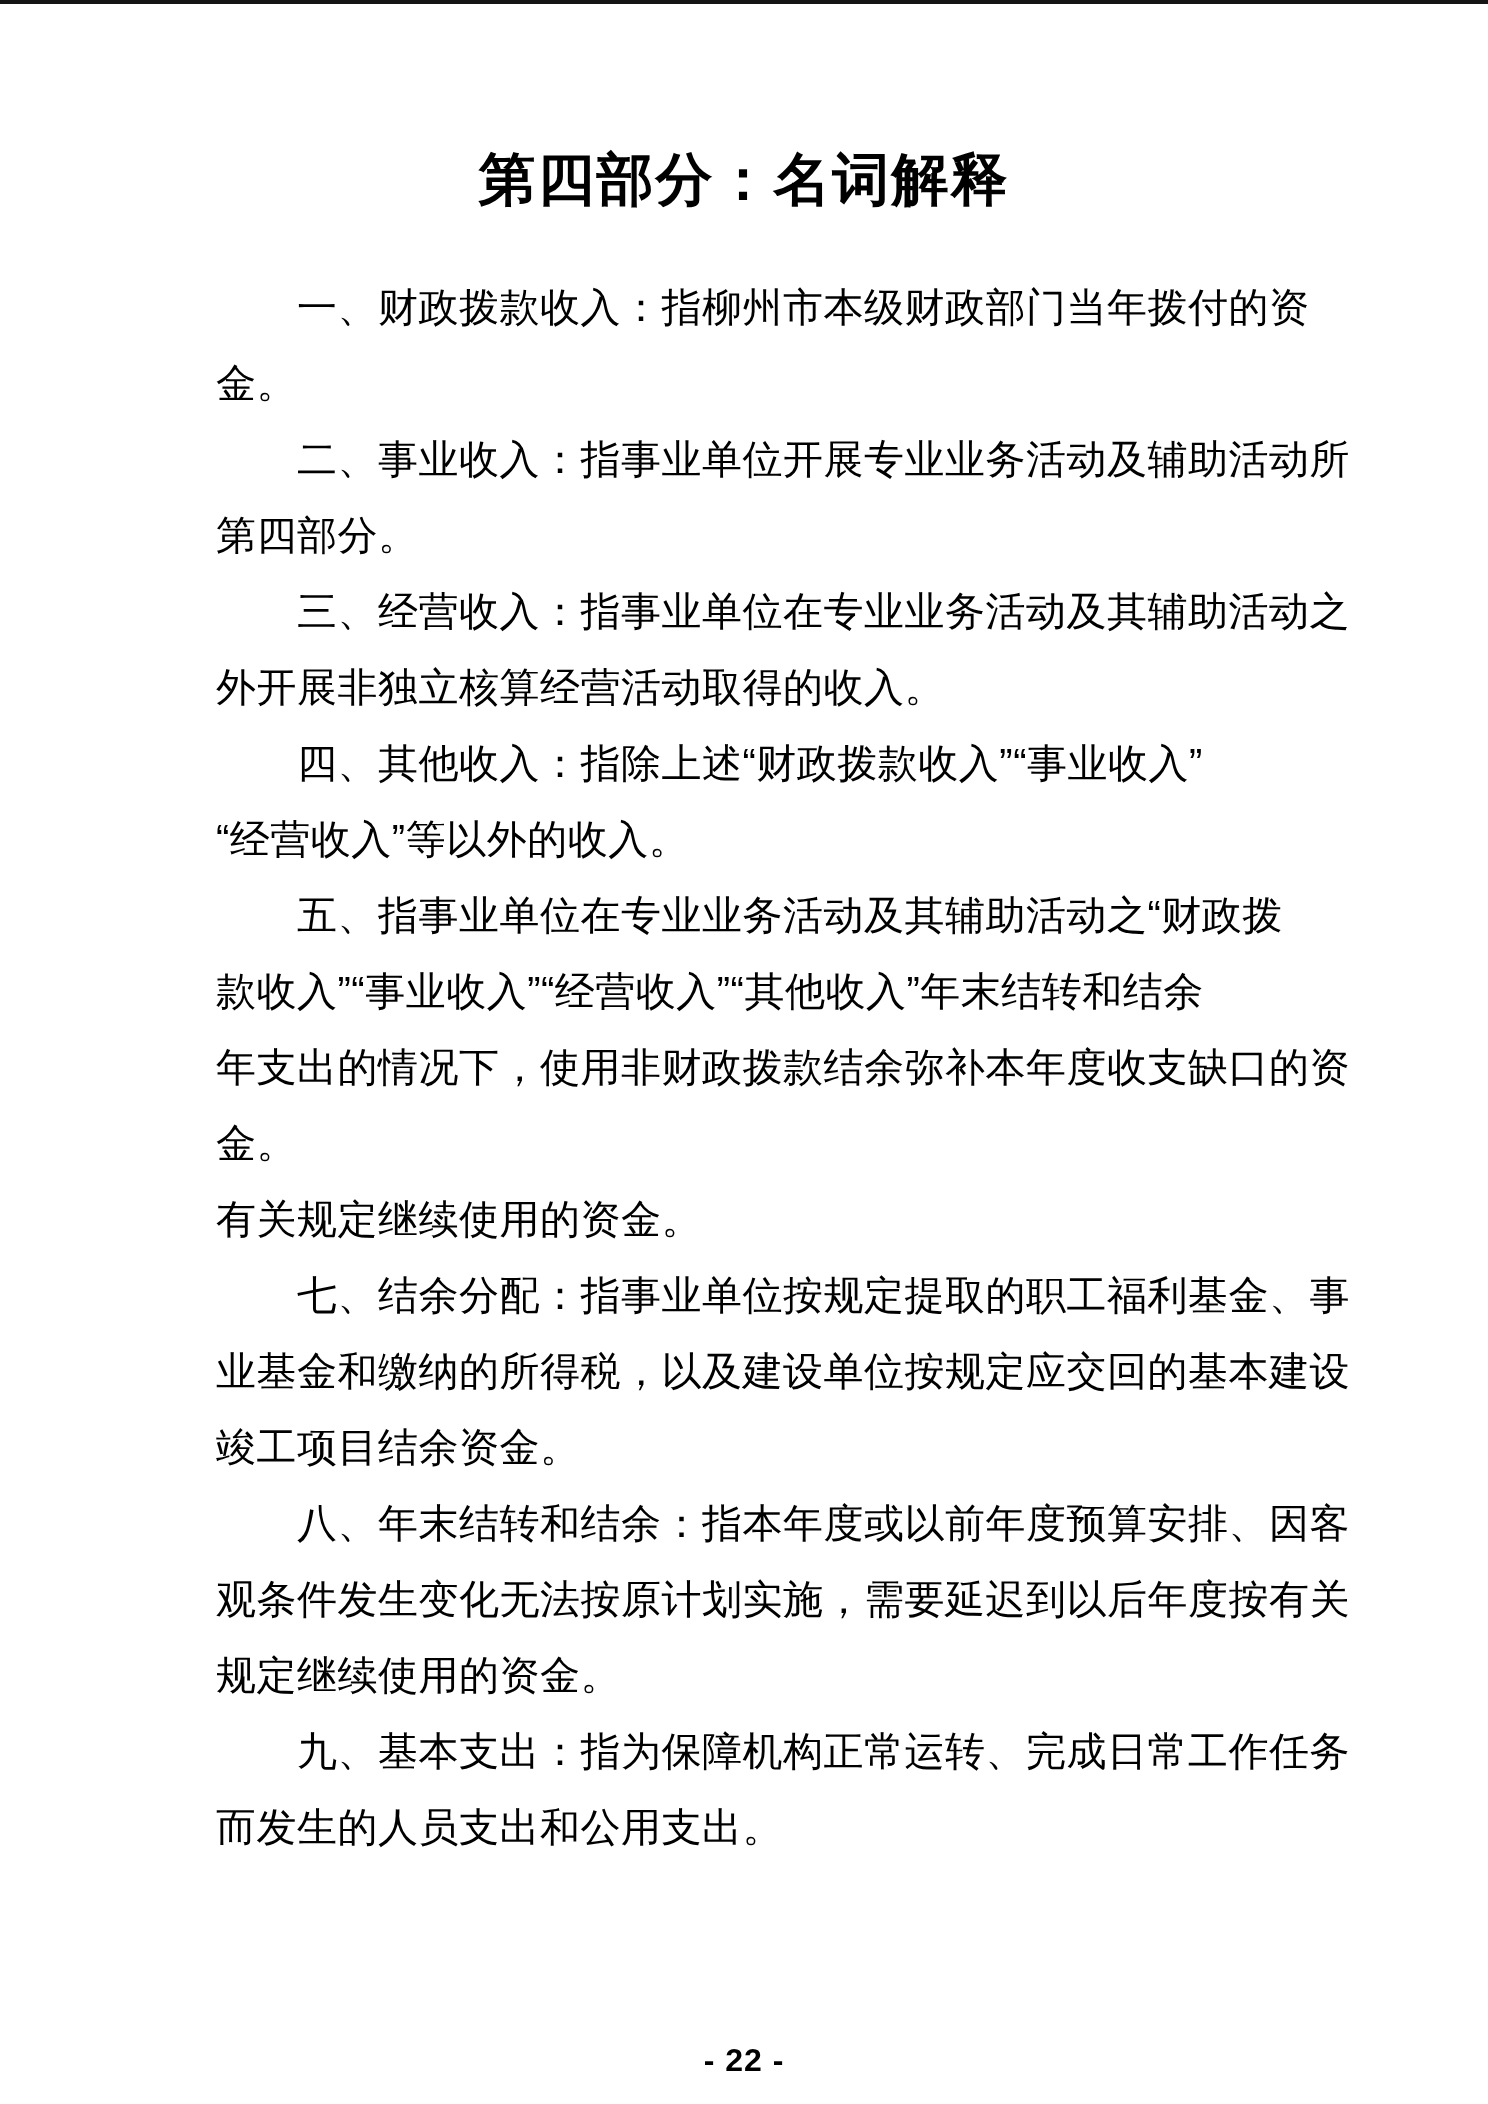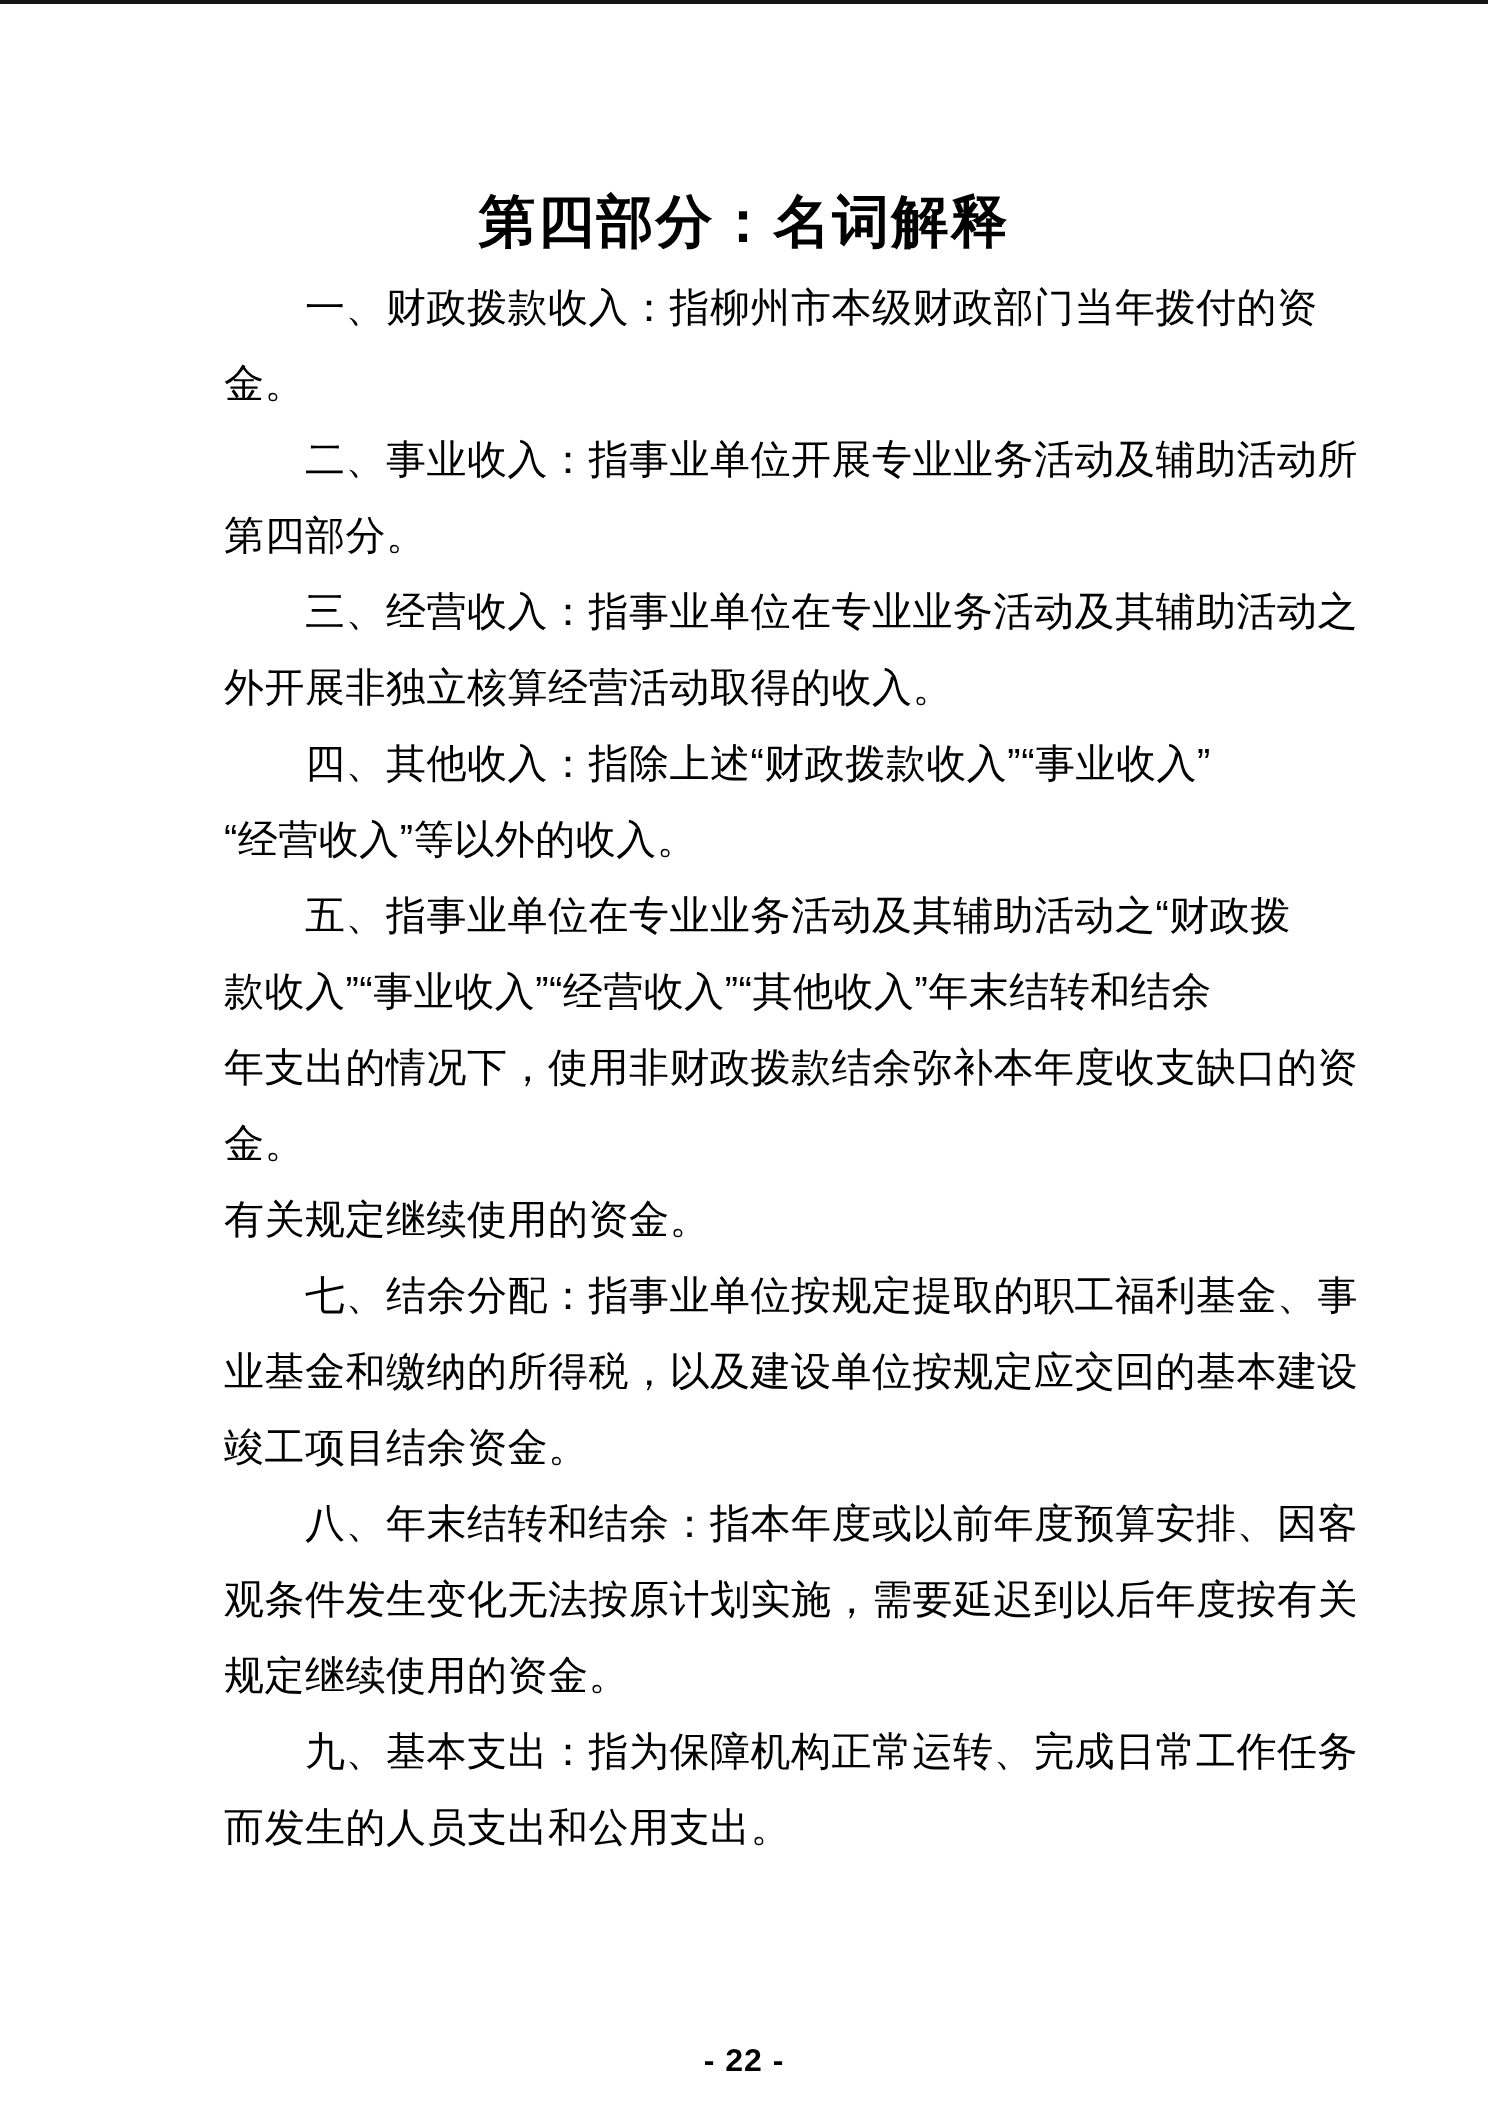--- a/index.html
+++ b/index.html
@@ -28,26 +28,25 @@
     position: absolute;
     top: 144px;
     left: 0;
     width: 100%;
     text-align: center;
     font-size: 57px;
     line-height: 70px;
     font-weight: 700;
     letter-spacing: 2px;
     white-space: nowrap;
-    margin-top: 42px;
   }
   .content {
     position: absolute;
     top: 269px;
-    left: 224px;
+    left: 216px;
     width: 1085px;
   }
   .line {
     font-size: 40px;
     height: 76px;
     line-height: 76px;
     white-space: nowrap;
     font-weight: 500;
     letter-spacing: 0.5px;
   }

